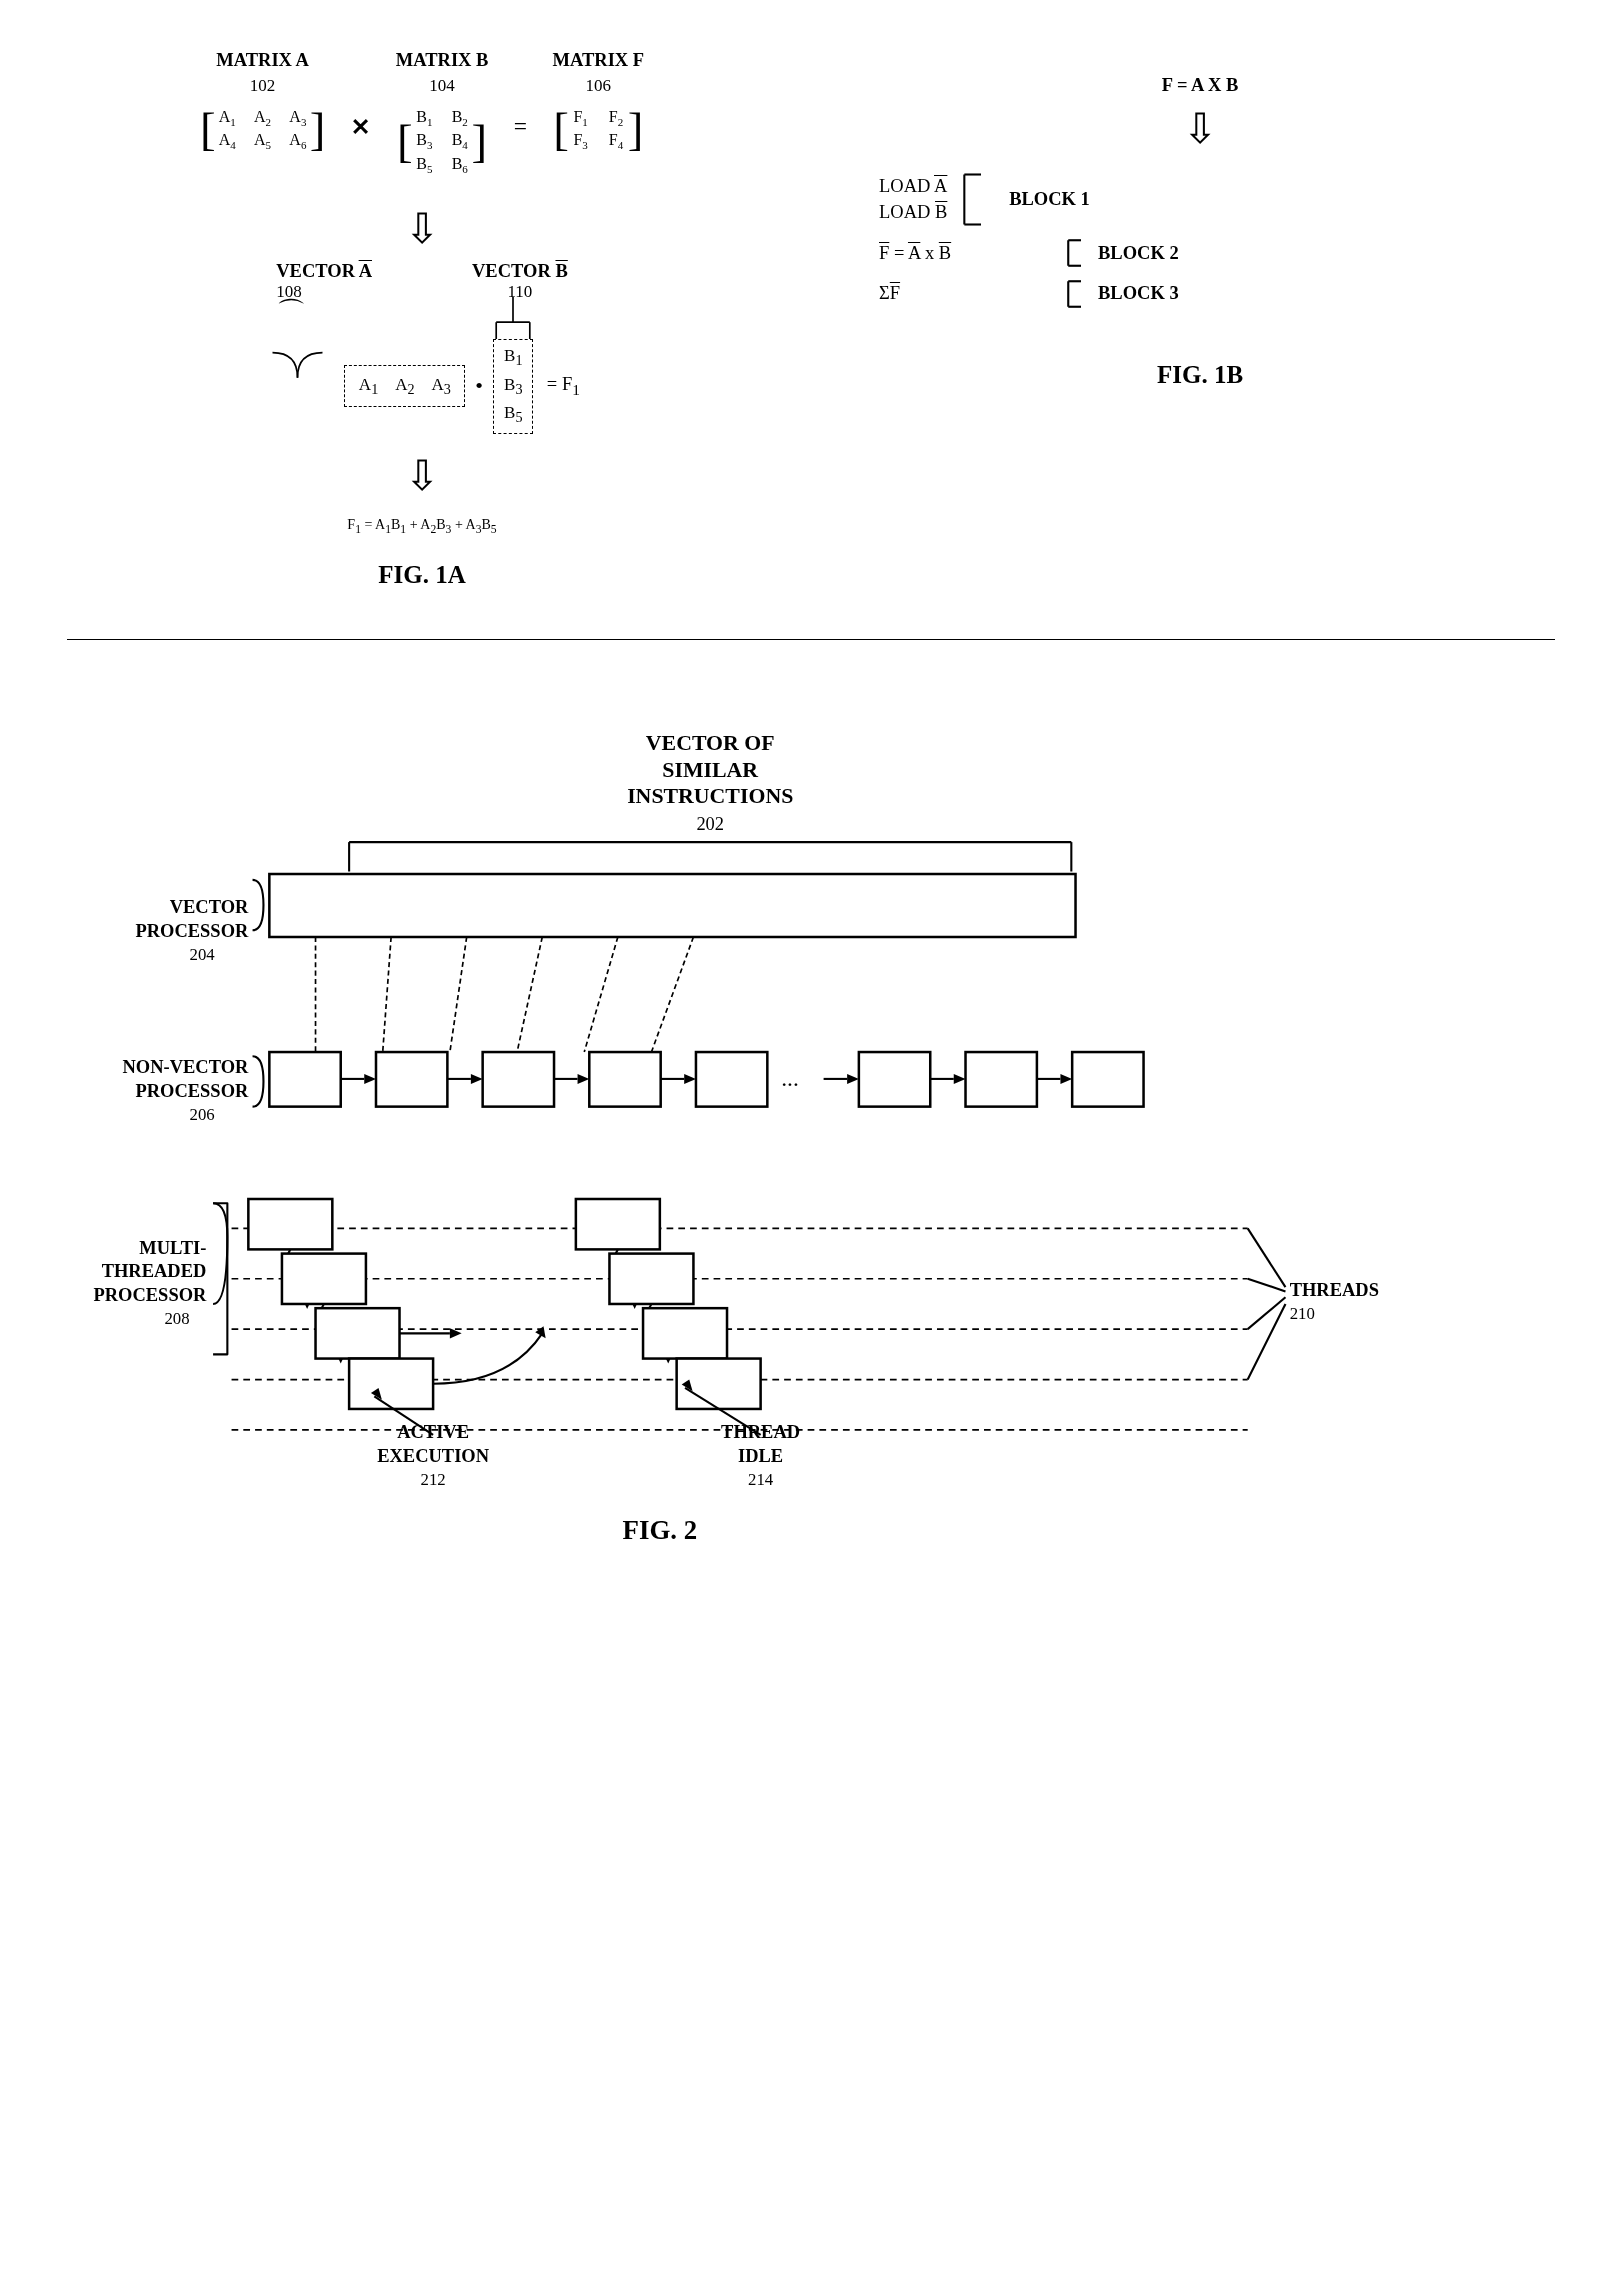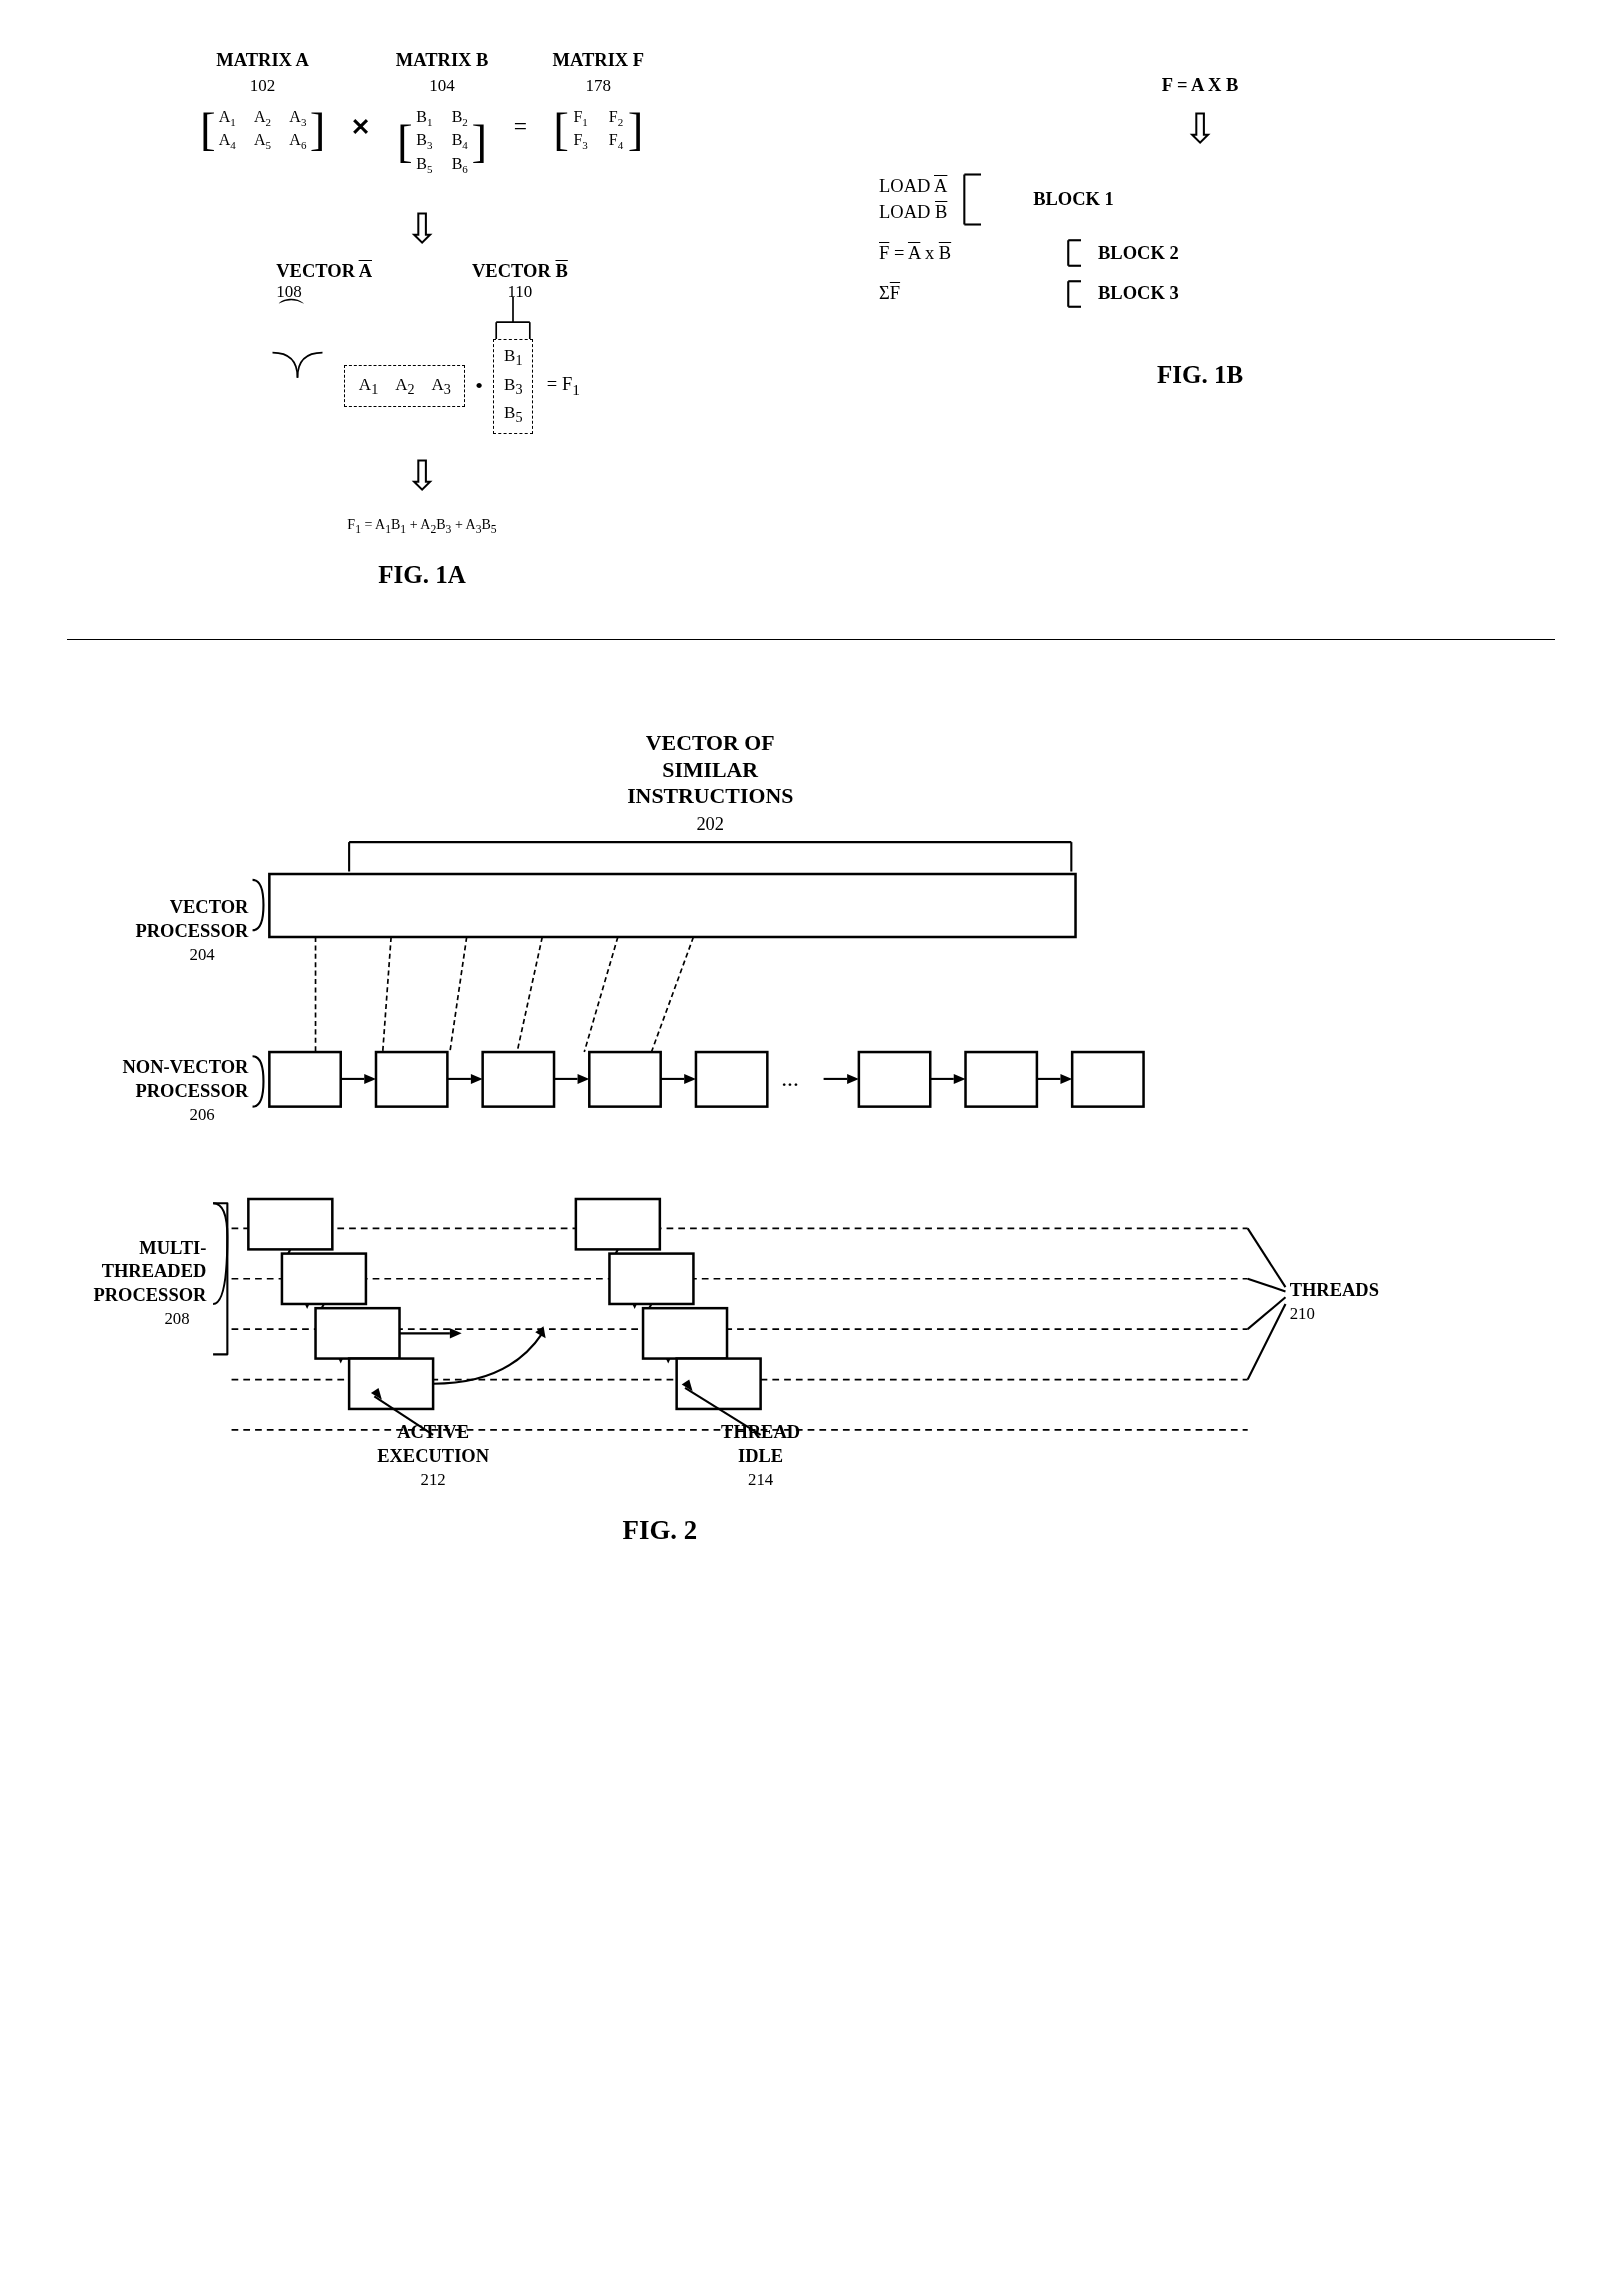--- a/index.html
+++ b/index.html
@@ -217,21 +217,21 @@
               <span class="cell">B<sub>6</sub></span>
             </div>
             <span class="bracket-right">]</span>
           </div>
         </div>
 
         <div class="equals">=</div>
 
         <div class="matrix-group">
           <div class="matrix-label">MATRIX F</div>
-          <div class="matrix-number">178</div>
+          <div class="matrix-number">106</div>
           <div class="matrix-bracket-container" style="margin-top:3.4px;">
             <span class="bracket-left">[</span>
             <div class="matrix-content mat-f">
               <span class="cell">F<sub>1</sub></span>
               <span class="cell">F<sub>2</sub></span>
               <span class="cell">F<sub>3</sub></span>
               <span class="cell">F<sub>4</sub></span>
             </div>
             <span class="bracket-right">]</span>
           </div>
@@ -316,21 +316,21 @@
 
           <div style="display:flex;align-items:center;margin-bottom:6.7px;">
             <div style="display:flex;flex-direction:column;gap:5px;">
               <div style="font-size:18.5px;">
                 LOAD <span style="text-decoration:overline;">A</span>
               </div>
               <div style="font-size:18.5px;">
                 LOAD <span style="text-decoration:overline;">B</span>
               </div>
             </div>
-            <div style="display:flex;align-items:center;margin-left:8.4px;gap:24px;">
+            <div style="display:flex;align-items:center;margin-left:8.4px;">
               <svg width="50" height="59" viewBox="0 0 60 70">
                 <path d="M 10,5 L 10,65" stroke="#000" stroke-width="2.5" fill="none"></path>
                 <path d="M 10,5 L 30,5" stroke="#000" stroke-width="2.5" fill="none"></path>
                 <path d="M 10,65 L 30,65" stroke="#000" stroke-width="2.5" fill="none"></path>
               </svg>
               <span style="font-size:18.5px;font-weight:bold;margin-left:3.4px;">BLOCK 1</span>
             </div>
           </div>
 
           <div style="display:flex;align-items:center;margin-bottom:6.7px;">

